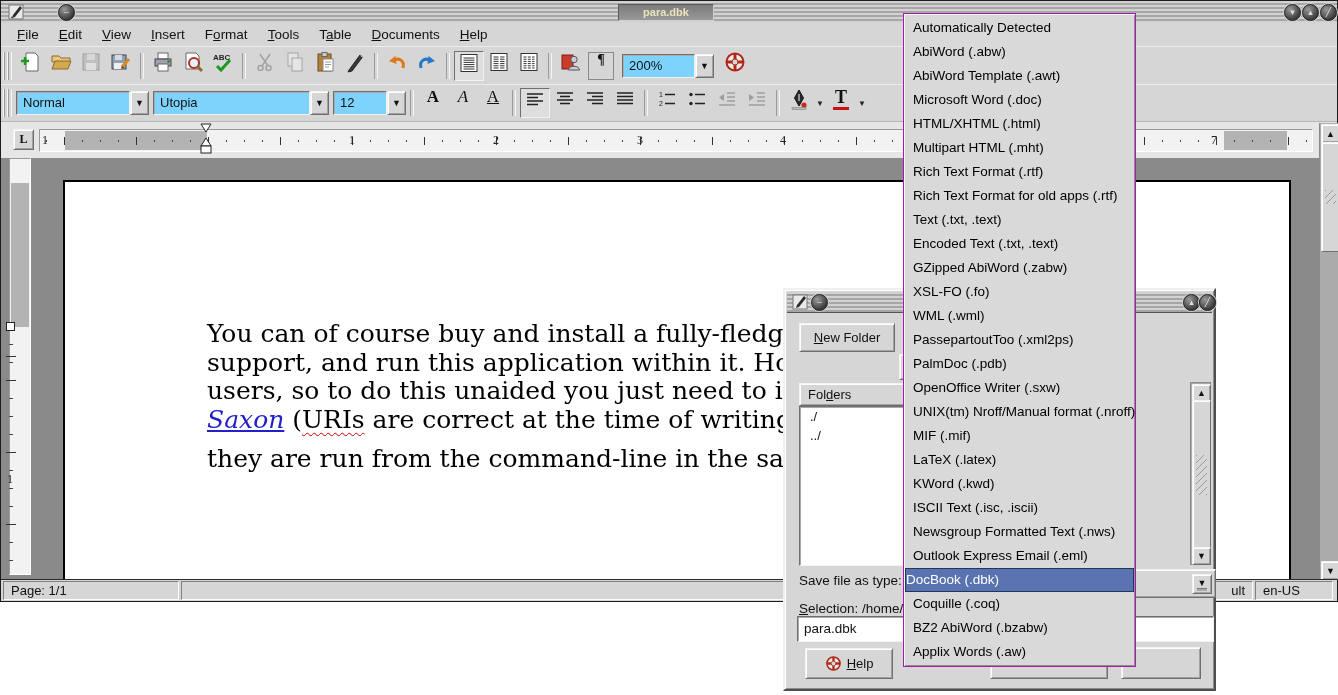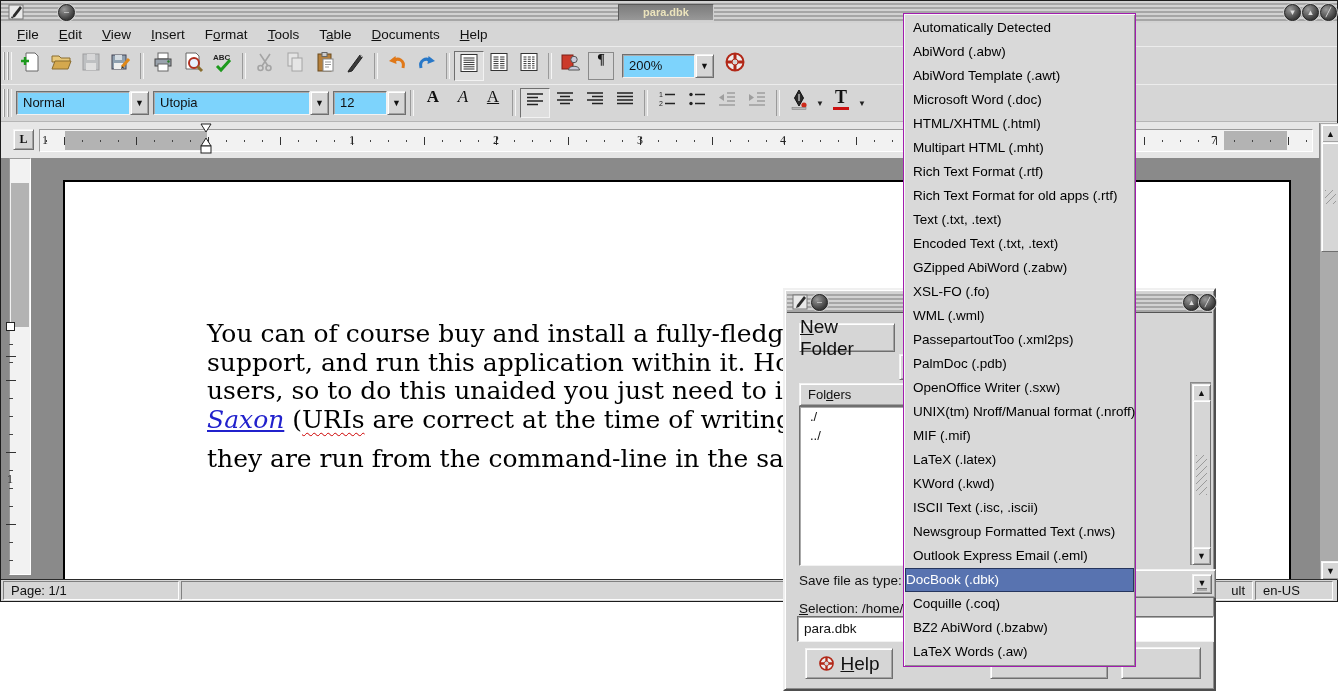--- a/index.html
+++ b/index.html
@@ -103,21 +103,21 @@
   .statusbar{left:0;top:578px;width:1336px;height:21px;background:#d6d6d6;border-top:1px solid #2a2a2a;
     display:flex;align-items:stretch;font-size:13px;}
   .panel{border:1px solid;border-color:#808080 #fdfdfd #fdfdfd #808080;margin:1px 0 1px 2px;
     padding:0 7px;line-height:17px;white-space:nowrap;overflow:hidden;box-sizing:border-box;}
 
   
   #dialog{left:783px;top:288px;width:433px;height:403px;background:#d6d6d6;z-index:10;
     border:2px solid;border-color:#f0f0f0 #4e4e4e #4e4e4e #f0f0f0;box-sizing:border-box;
     box-shadow:inset 1px 1px 0 #fff, inset -1px -1px 0 #8d8d8d;}
   #dialog .titlebar{left:2px;top:2px;width:425px;height:20px;}
-  .dlg-btn{display:flex;align-items:center;justify-content:center;font-size:19px;}
+  .dlg-btn{display:flex;align-items:center;justify-content:center;font-size:13px;}
   .folders-list{font-size:13px;}
   .folders-list div{padding:2px 10px;}
   .ftype-scroll{left:405px;top:92px;width:21px;height:183px;background:#ababab;
     border:1px solid #8a8a8a;box-sizing:border-box;}
 
   
   #popup{left:903px;top:13px;width:233px;z-index:20;background:#d9d9d9;
     border:1px solid #a21caf;box-shadow:inset 1px 1px 0 #f7f7f7, inset -1px -1px 0 #8f8f8f;
     padding:2px 0;box-sizing:border-box;}
   .ft-item{height:24px;line-height:24px;font-size:13.5px;padding-left:9px;color:#000;
@@ -528,16 +528,16 @@
     <div class="ft-item">UNIX(tm) Nroff/Manual format (.nroff)</div>
     <div class="ft-item">MIF (.mif)</div>
     <div class="ft-item">LaTeX (.latex)</div>
     <div class="ft-item">KWord (.kwd)</div>
     <div class="ft-item">ISCII Text (.isc, .iscii)</div>
     <div class="ft-item">Newsgroup Formatted Text (.nws)</div>
     <div class="ft-item">Outlook Express Email (.eml)</div>
     <div class="ft-item selected" style="background: rgb(88, 115, 176);">DocBook (.dbk)</div>
     <div class="ft-item">Coquille (.coq)</div>
     <div class="ft-item">BZ2 AbiWord (.bzabw)</div>
-    <div class="ft-item">LaTeX Words (.aw)</div>
+    <div class="ft-item">Applix Words (.aw)</div>
   </div>
 
 </div>
 
 </body></html>

